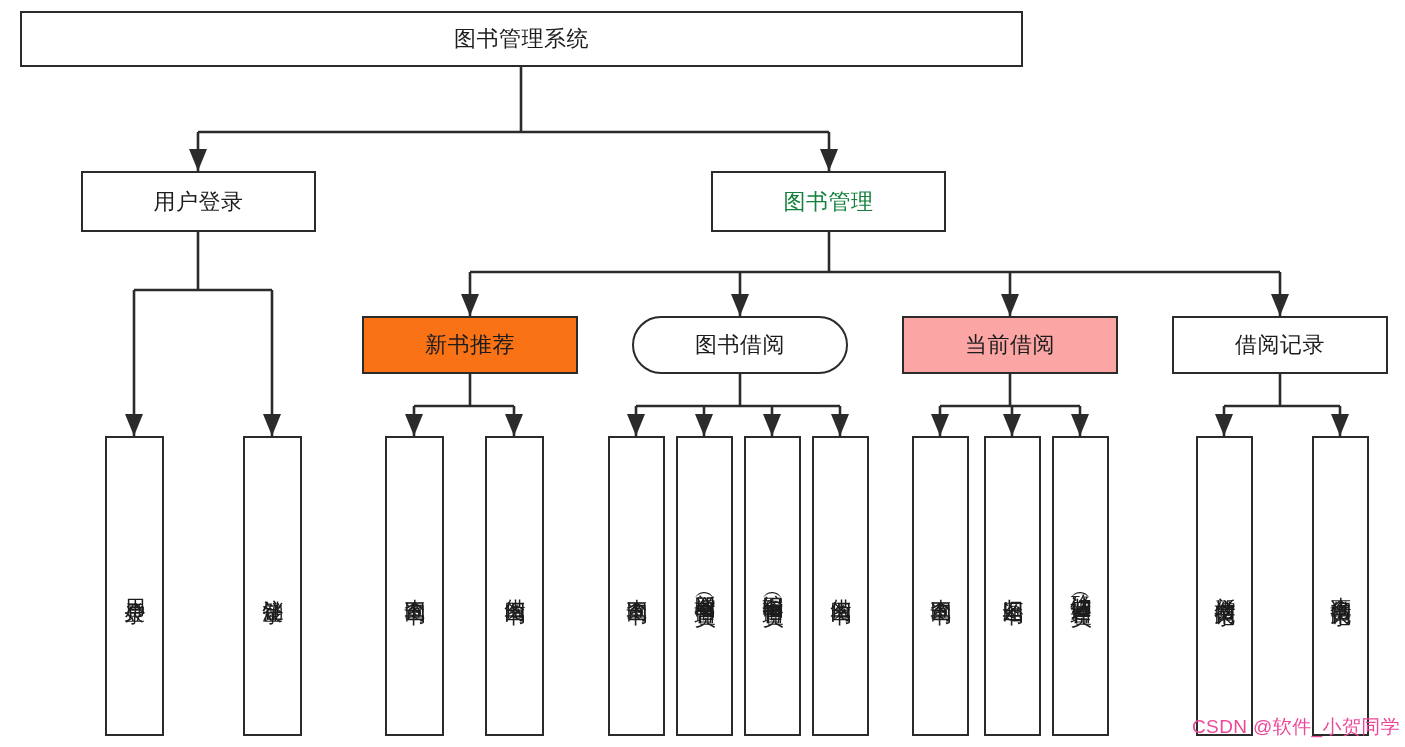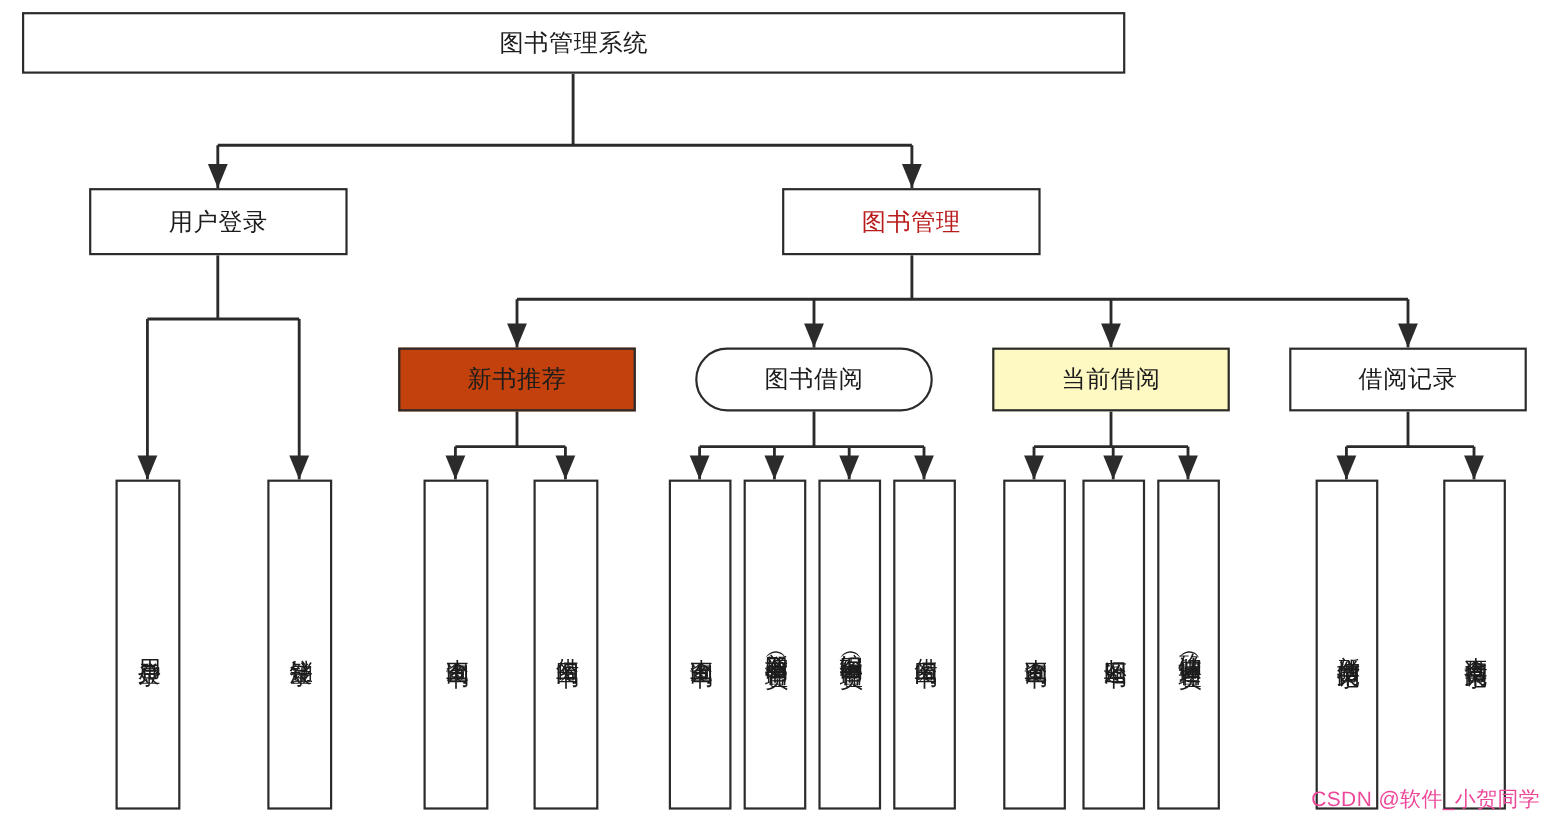--- a/index.html
+++ b/index.html
@@ -118,29 +118,29 @@
       <polygon points="1331,414 1349,414 1340,436" fill="#2b2b2b"></polygon>
     </svg>
   <div id="nodes">
       <div class="node horizontal" style="left: 20px; top: 11px; width: 1003px; height: 56px; border-color: rgb(43, 43, 43); background: rgb(255, 255, 255);">
         <span class="node-label" style="color: rgb(28, 28, 28);">图书管理系统</span>
       </div>
       <div class="node horizontal" style="left: 81px; top: 171px; width: 235px; height: 61px; border-color: rgb(43, 43, 43); background: rgb(255, 255, 255);">
         <span class="node-label" style="color: rgb(28, 28, 28);">用户登录</span>
       </div>
       <div class="node horizontal" style="left: 711px; top: 171px; width: 235px; height: 61px; border-color: rgb(43, 43, 43); background: rgb(255, 255, 255);">
-        <span class="node-label" style="color: #b91c1c;">图书管理</span>
+        <span class="node-label" style="color: #15803d;">图书管理</span>
       </div>
-      <div class="node horizontal" style="left: 362px; top: 316px; width: 216px; height: 58px; border-color: rgb(43, 43, 43); background: #c2410c;">
+      <div class="node horizontal" style="left: 362px; top: 316px; width: 216px; height: 58px; border-color: rgb(43, 43, 43); background: #f97316;">
         <span class="node-label" style="color: rgb(28, 28, 28);">新书推荐</span>
       </div>
       <div class="node horizontal" style="left: 632px; top: 316px; width: 216px; height: 58px; border-color: rgb(43, 43, 43); background: rgb(255, 255, 255); border-radius: 29px;">
         <span class="node-label" style="color: rgb(28, 28, 28);">图书借阅</span>
       </div>
-      <div class="node horizontal" style="left: 902px; top: 316px; width: 216px; height: 58px; border-color: rgb(43, 43, 43); background: #fef9c3;">
+      <div class="node horizontal" style="left: 902px; top: 316px; width: 216px; height: 58px; border-color: rgb(43, 43, 43); background: #fca5a5;">
         <span class="node-label" style="color: rgb(28, 28, 28);">当前借阅</span>
       </div>
       <div class="node horizontal" style="left: 1172px; top: 316px; width: 216px; height: 58px; border-color: rgb(43, 43, 43); background: rgb(255, 255, 255);">
         <span class="node-label" style="color: rgb(28, 28, 28); text-align: center;">借阅记录</span>
       </div>
       <div class="node vertical" style="left: 105px; top: 436px; width: 59px; height: 300px; border-color: rgb(43, 43, 43); background: rgb(255, 255, 255);">
         <span class="node-label" style="color: rgb(28, 28, 28);">用户登录</span>
       </div>
       <div class="node vertical" style="left: 243px; top: 436px; width: 59px; height: 300px; border-color: rgb(43, 43, 43); background: rgb(255, 255, 255);">
         <span class="node-label" style="color: rgb(28, 28, 28);">注销登录</span>

